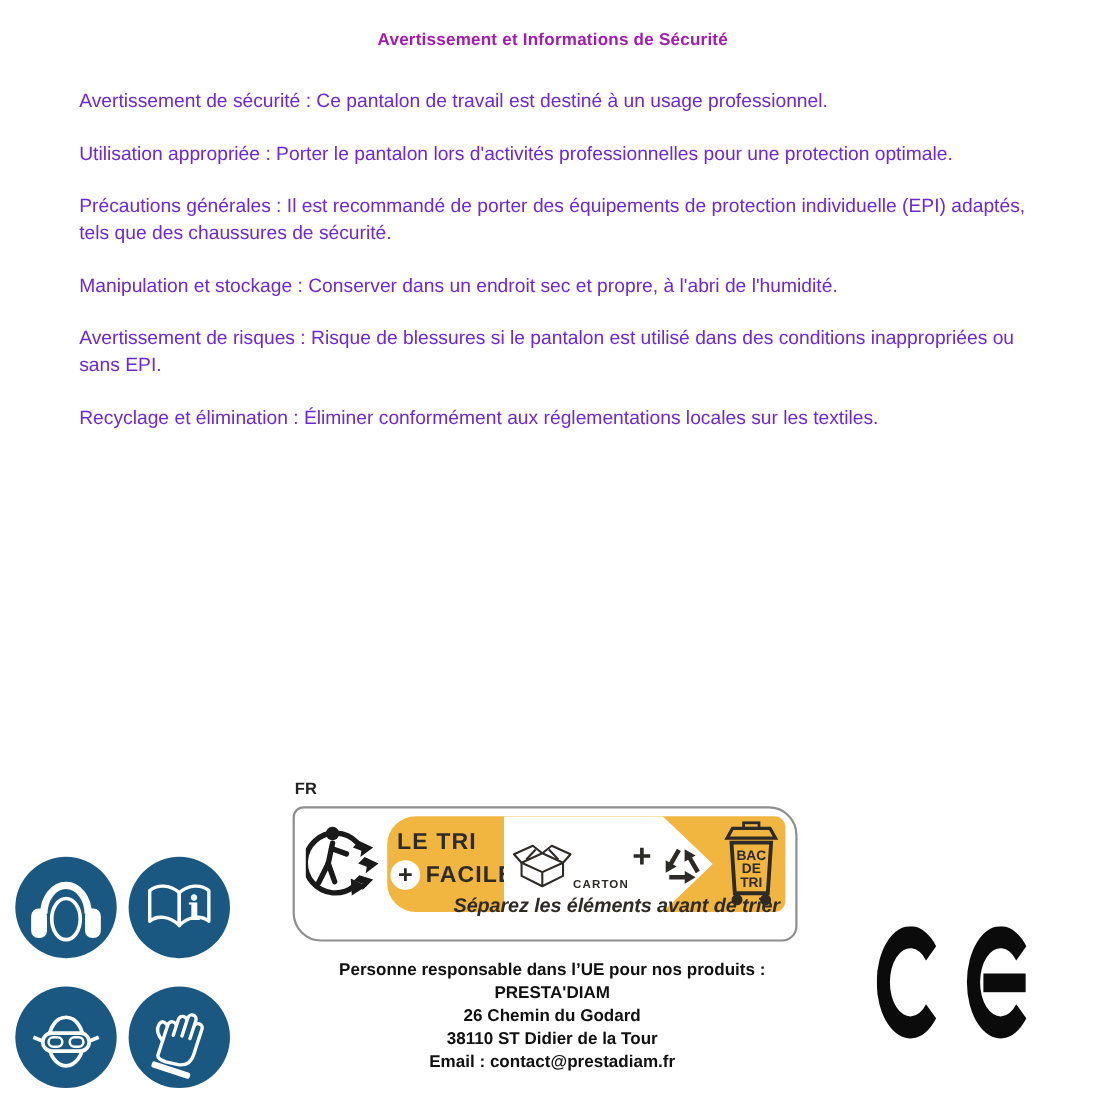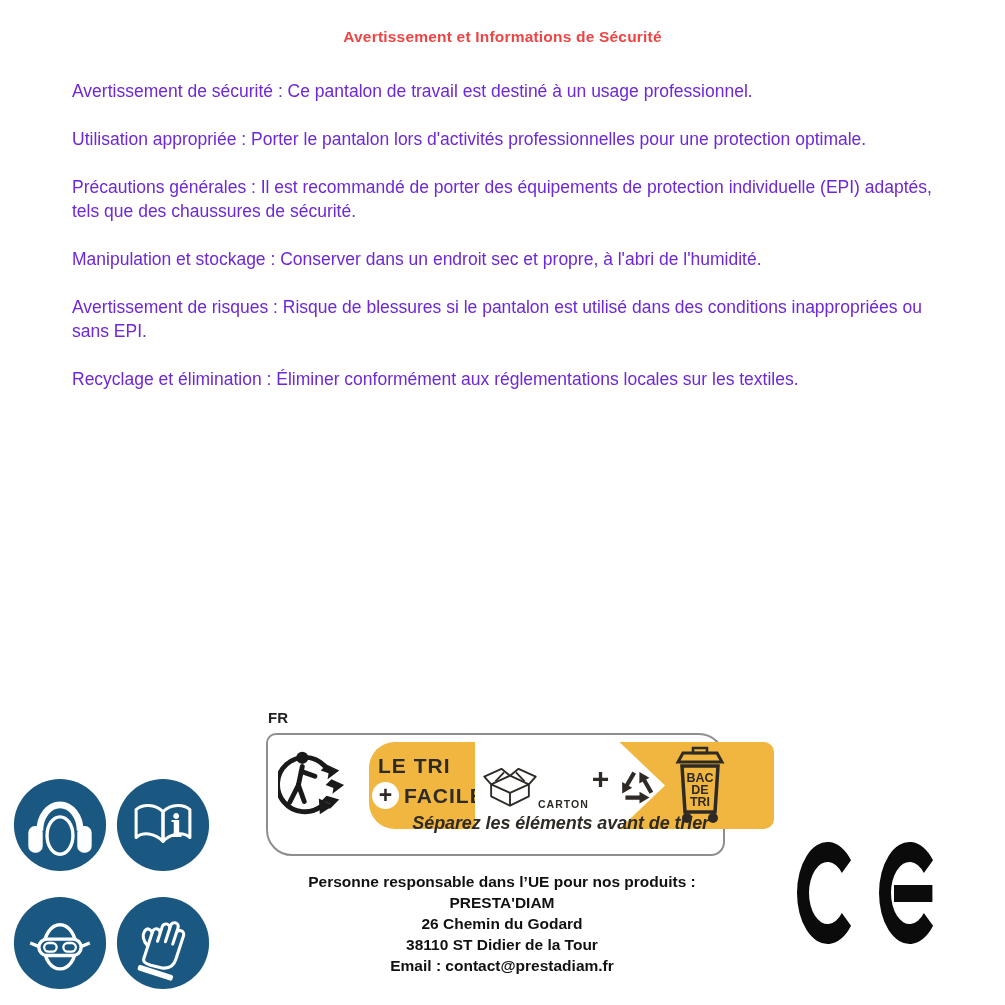--- a/index.html
+++ b/index.html
@@ -1,31 +1,31 @@
 <!DOCTYPE html>
 <html><head>
 <meta charset="utf-8">
 <style>
   html,body{margin:0;padding:0;background:#fff;}
   .page{position:relative;width:1005px;height:1005px;background:#fff;overflow:hidden;
         font-family:"Liberation Sans",sans-serif;color:#111;}
 
   .title{position:absolute;top:28px;left:0;width:100%;text-align:center;
-         font-size:15.5px;font-weight:bold;letter-spacing:.2px;color:#ef4444;}
+         font-size:15.5px;font-weight:bold;letter-spacing:.2px;color:#a21caf;}
 
   .content{position:absolute;left:72px;top:79px;width:872px;font-size:17.5px;line-height:24px;color:#6d28d9;}
   .content p{margin:0 0 24px 0;}
 
   
   .fr-code{position:absolute;left:268px;top:709px;font-size:15px;font-weight:bold;color:#222;}
   .infotri{position:absolute;left:266px;top:733px;width:459px;height:123px;box-sizing:border-box;
            background:#fff;border:2px solid #8e8e8e;border-radius:10px 26px 14px 26px;}
   .triman{position:absolute;left:10px;top:10px;}
-  .band{position:absolute;left:84px;top:7px;width:405px;height:87px;background:#F1B63F;
-        border-radius:26px 10px 10px 26px;margin-left:17px;}
+  .band{position:absolute;left:84px;top:7px;width:362px;height:87px;background:#F1B63F;
+        border-radius:26px 10px 10px 26px;}
   .lt1{position:absolute;left:9px;top:12px;font-size:21px;font-weight:bold;letter-spacing:1px;color:#2e2a25;}
   .lt2{position:absolute;left:3px;top:40px;display:flex;align-items:center;}
   .plus-circle{width:27px;height:27px;border-radius:50%;background:#fff;color:#2e2a25;
                font-size:23px;font-weight:bold;line-height:26px;text-align:center;}
   .facile{margin-left:5px;font-size:21px;font-weight:bold;letter-spacing:1px;color:#2e2a25;}
   .chevron{position:absolute;left:106px;top:0;width:190px;height:87px;background:#fff;
            clip-path:polygon(0 0,76% 0,100% 50%,76% 100%,0 100%);
            display:flex;align-items:center;padding-left:7px;box-sizing:border-box;}
   .mat{display:flex;flex-direction:row;align-items:flex-end;}
   .mat-label{font-size:10.5px;font-weight:bold;letter-spacing:1px;color:#2e2a25;margin-top:1px;}

